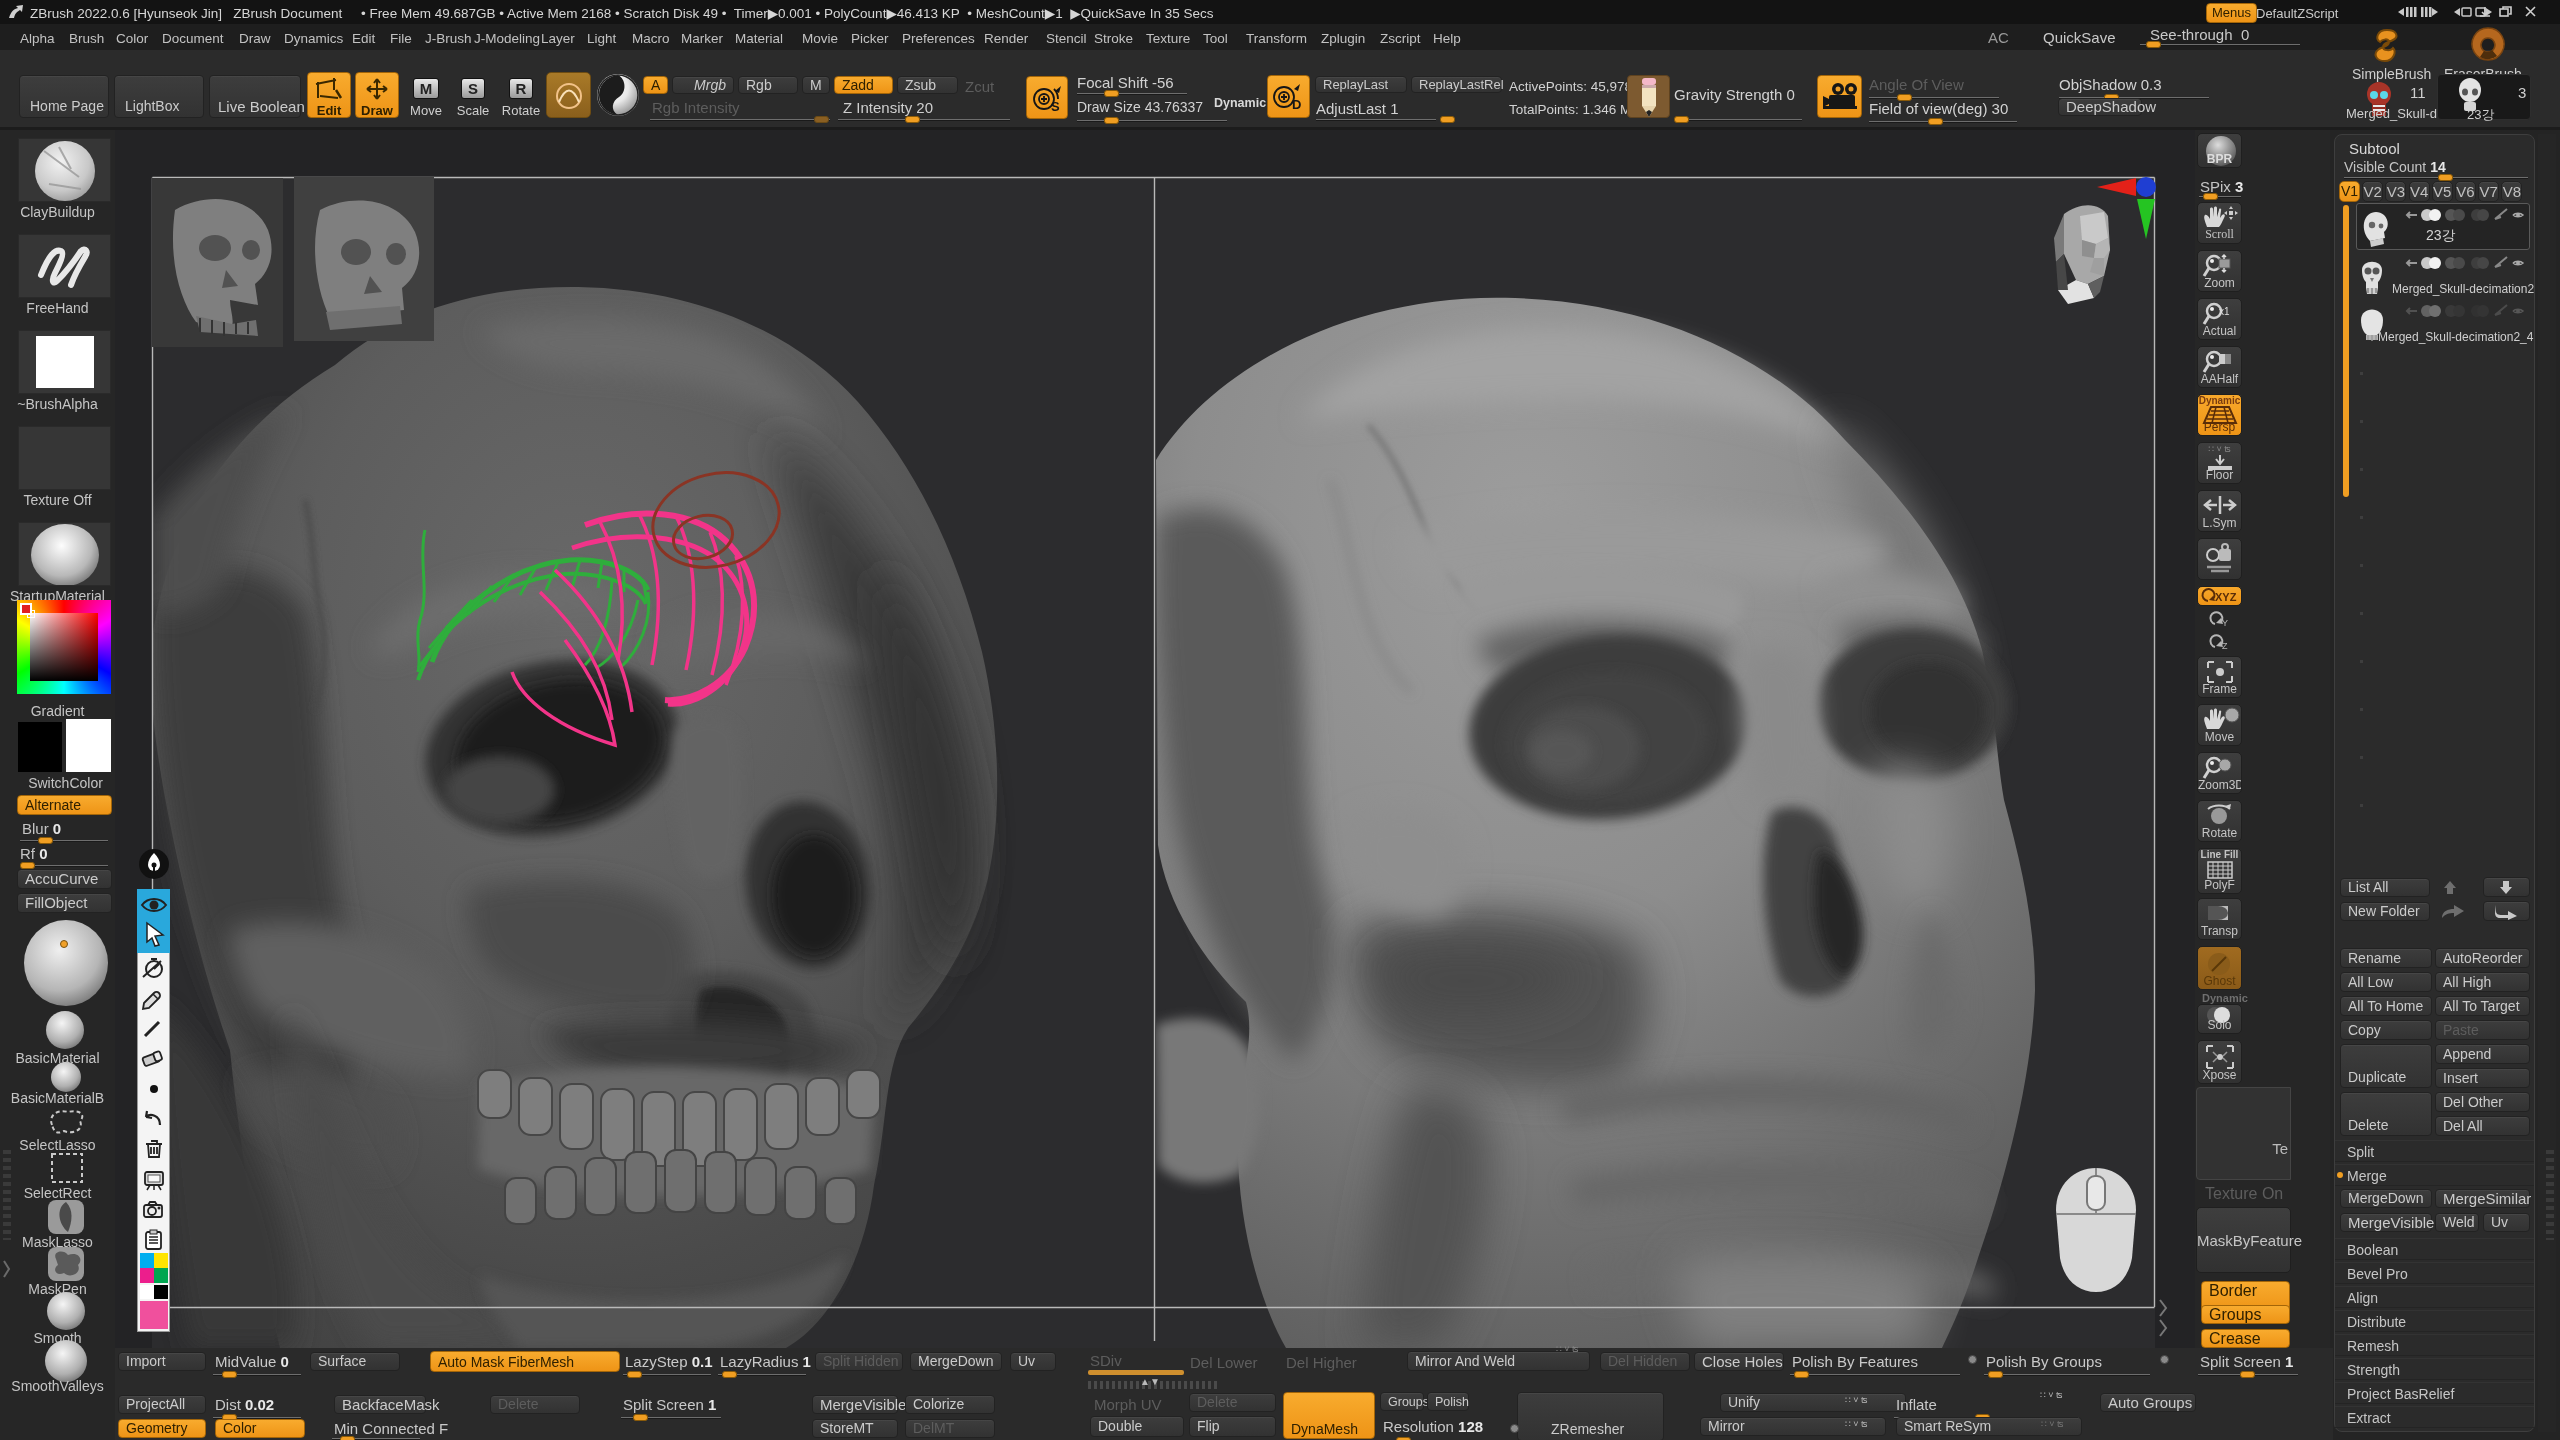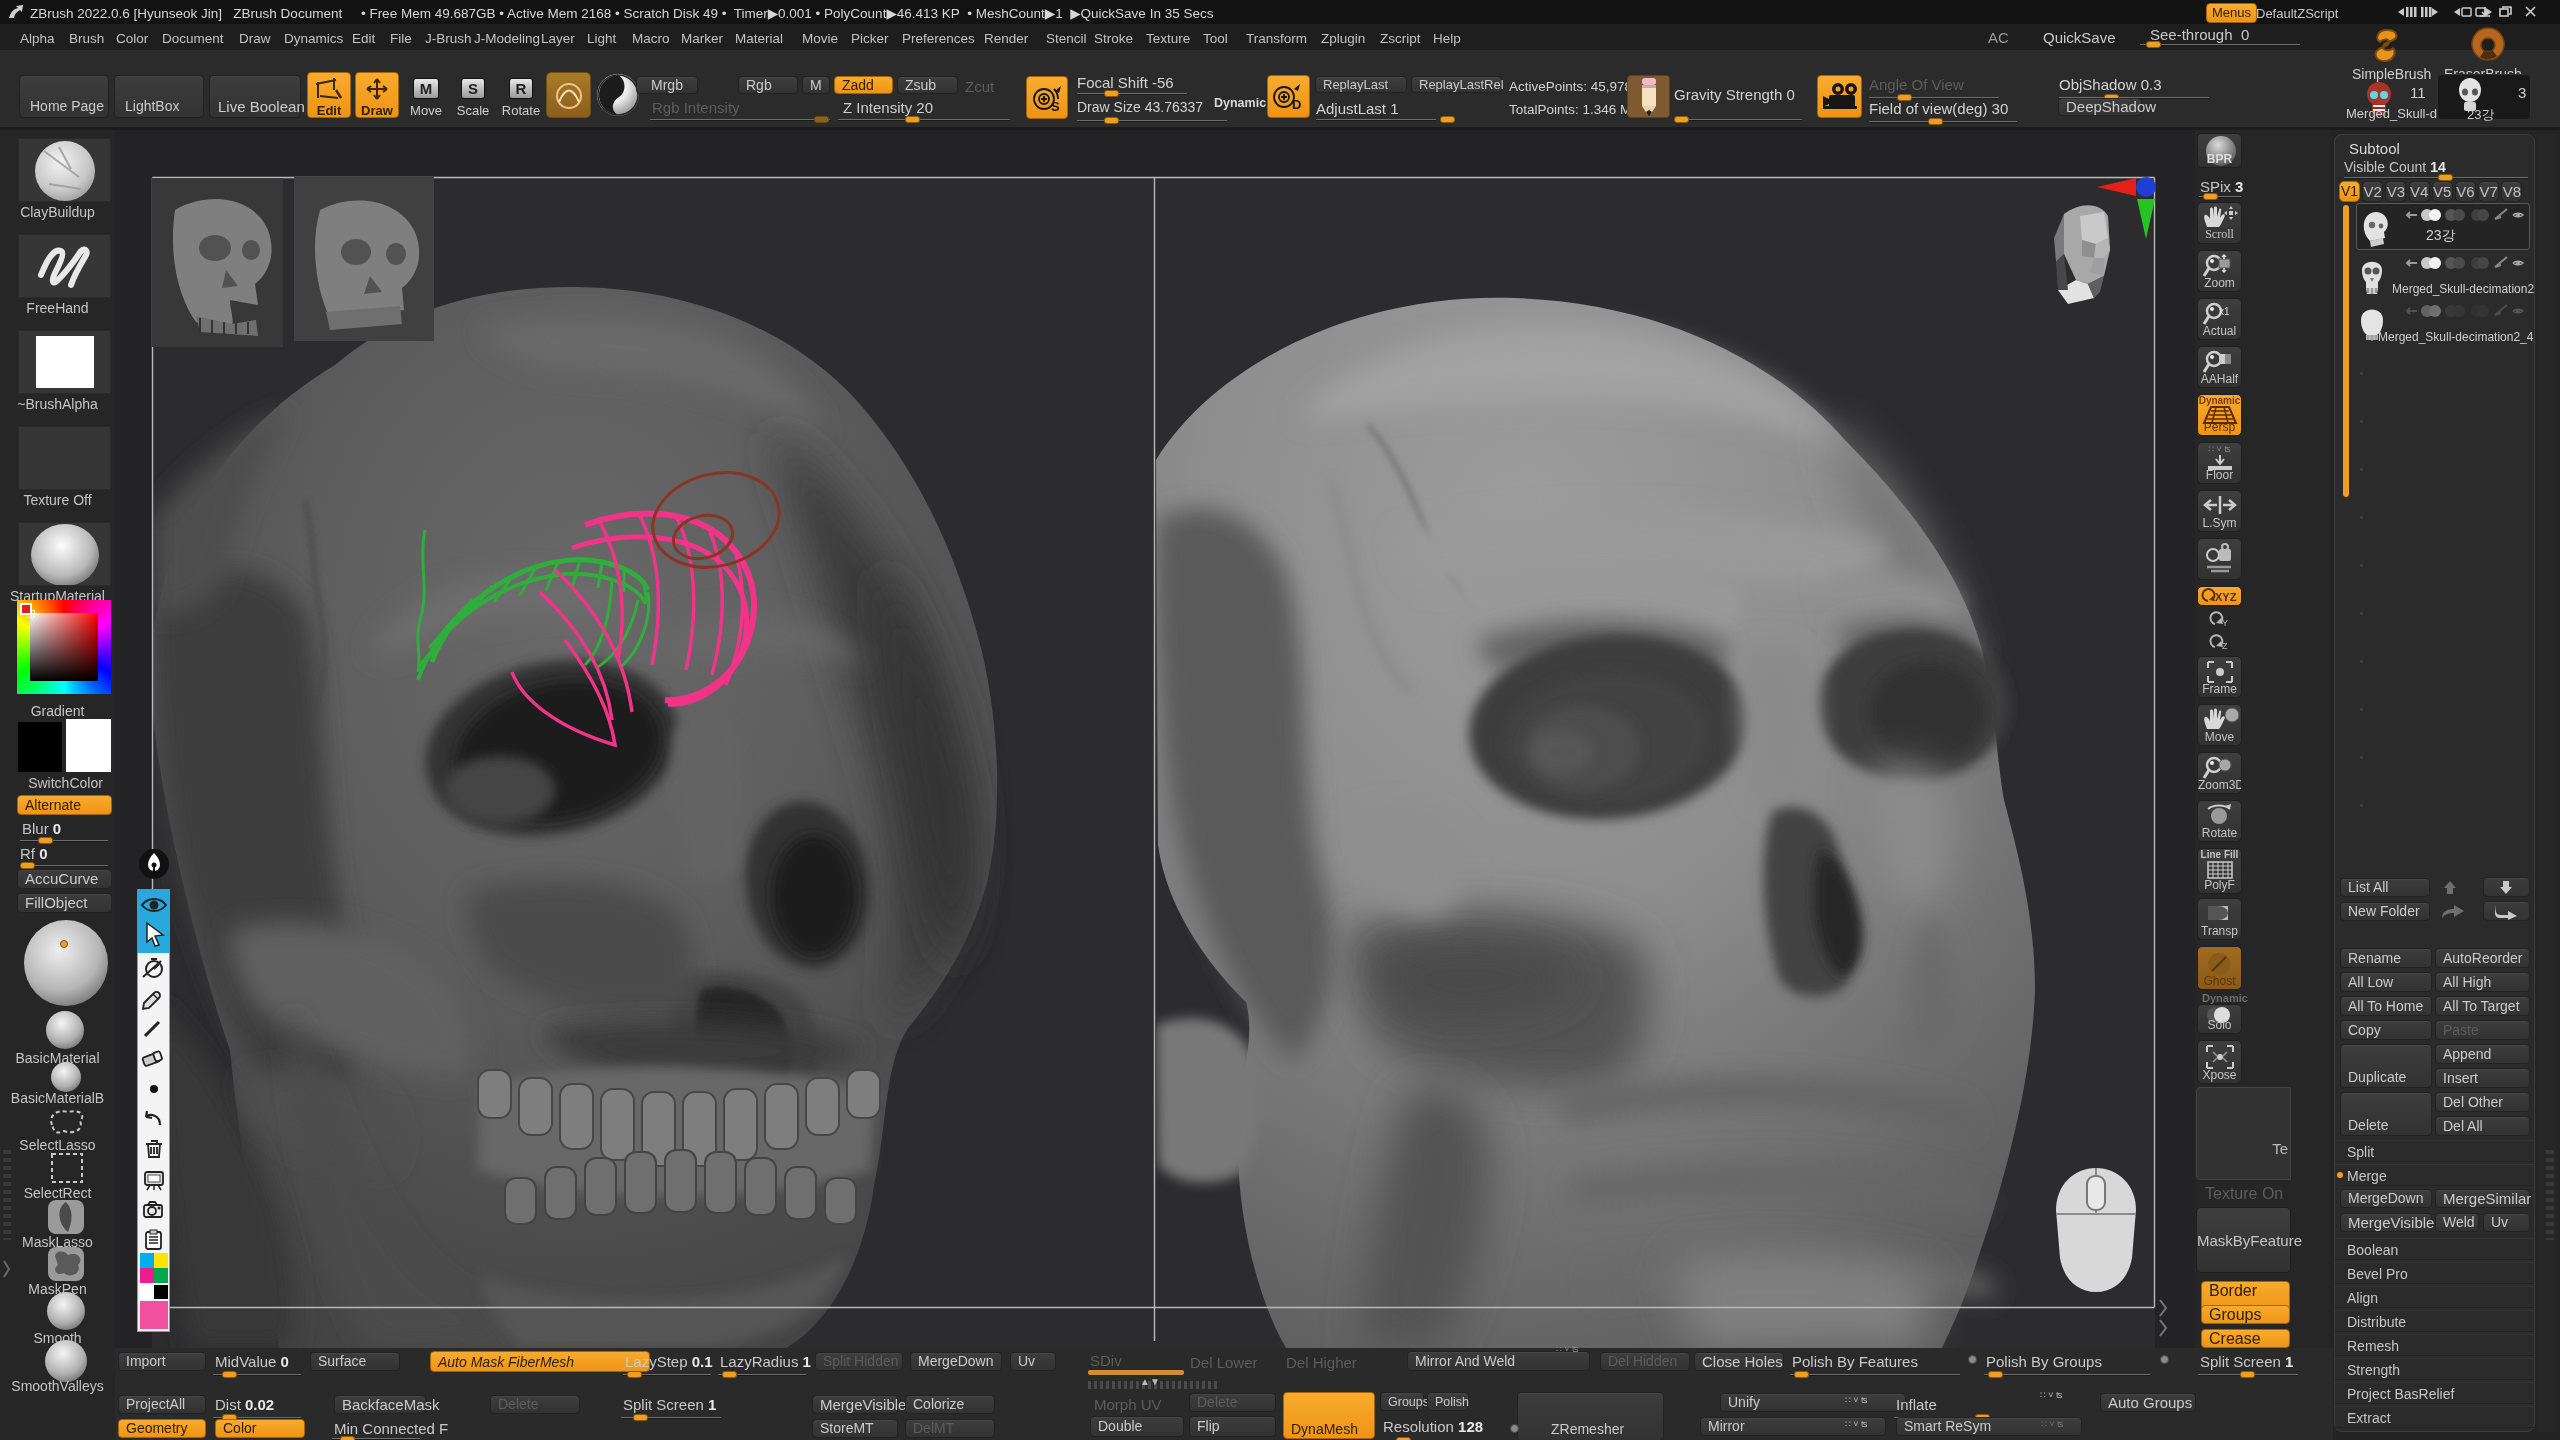--- a/index.html
+++ b/index.html
@@ -114,21 +114,21 @@
           <path d="M8 25 Q18 2 28 25" fill="none" stroke="#f8e0b8" stroke-width="2"></path>
         </svg>
       </div>
       <div class="" style="position: absolute; left: 597px; top: 74px; width: 42px; height: 42px; border-radius: 50%; background: radial-gradient(circle at 38% 32%, rgb(255, 255, 255), rgb(232, 232, 232) 40%, rgb(138, 138, 138) 80%, rgb(85, 85, 85));">
         <svg width="42" height="42" viewBox="0 0 42 42">
           <path d="M21 1 C8 3 2 12 2 21 C2 30 8 39 21 41 C13 36 15 27 22 23 C30 18 29 5 21 1Z" fill="#1c1c1c"></path>
           <circle cx="21" cy="21" r="20" fill="none" stroke="#222" stroke-width="1.5"></circle>
         </svg>
       </div>
       <div class="obtn" style="left: 643px; top: 76px; width: 25px; height: 18px; line-height: 16px;">A</div>
-      <div class="btn" style="left: 636px; top: 76px; width: 62px; height: 18px; line-height: 16px; text-align: center;">Mrgb</div>
+      <div class="btn" style="left: 672px; top: 76px; width: 62px; height: 18px; line-height: 16px; text-align: right; font-style: italic;">Mrgb</div>
       <div class="btn" style="left: 738px; top: 76px; width: 60px; height: 18px; line-height: 16px; text-align: left;">Rgb</div>
       <div class="btn" style="left: 802px; top: 76px; width: 28px; height: 18px; line-height: 16px; text-align: left;">M</div>
       <div class="obtn" style="left: 834px; top: 76px; width: 59px; height: 18px; line-height: 16px;">Zadd</div>
       <div class="btn" style="left: 897px; top: 76px; width: 61px; height: 18px; line-height: 16px; text-align: left;">Zsub</div>
       <div class="t" style="left: 965px; top: 78px; color: rgb(93, 93, 93);">Zcut</div>
       <div class="t" style="left: 652px; top: 99px; color: rgb(93, 93, 93);">Rgb Intensity</div>
       <div class="trk" style="left: 650px; top: 119px; width: 180px;"></div>
       <div class="knb" style="left: 814px; top: 116px; background: rgb(138, 95, 34); border-color: rgb(106, 74, 22);"></div>
       <div class="t" style="left: 843px; top: 99px; color: rgb(207, 207, 207);">Z Intensity 20</div>
       <div class="trk" style="left: 838px; top: 119px; width: 172px;"></div>
@@ -904,21 +904,21 @@
 <div style="position:absolute;left:3px;top:1150px;width:8px;height:90px;background:repeating-linear-gradient(#3a3a3a 0 4px,#262626 4px 8px)"></div>
 <div style="position:absolute;left:2546px;top:1150px;width:8px;height:90px;background:repeating-linear-gradient(#3a3a3a 0 4px,#262626 4px 8px)"></div>
 
 <div style="position:absolute;left:115px;top:1348px;width:2218px;height:92px;background:#2a2a2a"></div>
 <div id="bottom">
       <div class="btn" style="left: 118px; top: 1352px; width: 88px; height: 19px; line-height: 17px; text-align: left;">Import</div>
       <div class="t" style="left: 215px; top: 1353px;">MidValue <b style="color:#e8e8e8">0</b></div>
       <div class="trk" style="left: 213px; top: 1374px; width: 88px;"></div>
       <div class="knb" style="left: 222px; top: 1371px;"></div>
       <div class="btn" style="left: 310px; top: 1352px; width: 90px; height: 19px; line-height: 17px; text-align: left;">Surface</div>
-      <div class="obtn" style="left: 430px; top: 1351px; width: 220px; height: 21px; line-height: 19px; font-style: italic;"><span style="position:relative;top:1px">Auto Mask FiberMesh</span></div>
+      <div class="obtn" style="left: 430px; top: 1351px; width: 190px; height: 21px; line-height: 19px;"><span style="position:relative;top:1px">Auto Mask FiberMesh</span></div>
       <div class="t" style="left: 625px; top: 1353px;">LazyStep <b style="color:#e8e8e8">0.1</b></div>
       <div class="trk" style="left: 623px; top: 1374px; width: 88px;"></div>
       <div class="knb" style="left: 627px; top: 1371px;"></div>
       <div class="t" style="left: 720px; top: 1353px;">LazyRadius <b style="color:#e8e8e8">1</b></div>
       <div class="trk" style="left: 718px; top: 1374px; width: 88px;"></div>
       <div class="knb" style="left: 722px; top: 1371px;"></div>
       <div class="btn" style="left: 815px; top: 1352px; width: 88px; height: 19px; line-height: 17px; text-align: left; color: rgb(93, 93, 93);">Split Hidden</div>
       <div class="btn" style="left: 910px; top: 1352px; width: 92px; height: 19px; line-height: 17px; text-align: left;">MergeDown</div>
       <div class="btn" style="left: 1010px; top: 1352px; width: 46px; height: 19px; line-height: 17px; text-align: left;">Uv</div>
       <div class="t" style="left: 1090px; top: 1352px; color: rgb(93, 93, 93);">SDiv</div>

